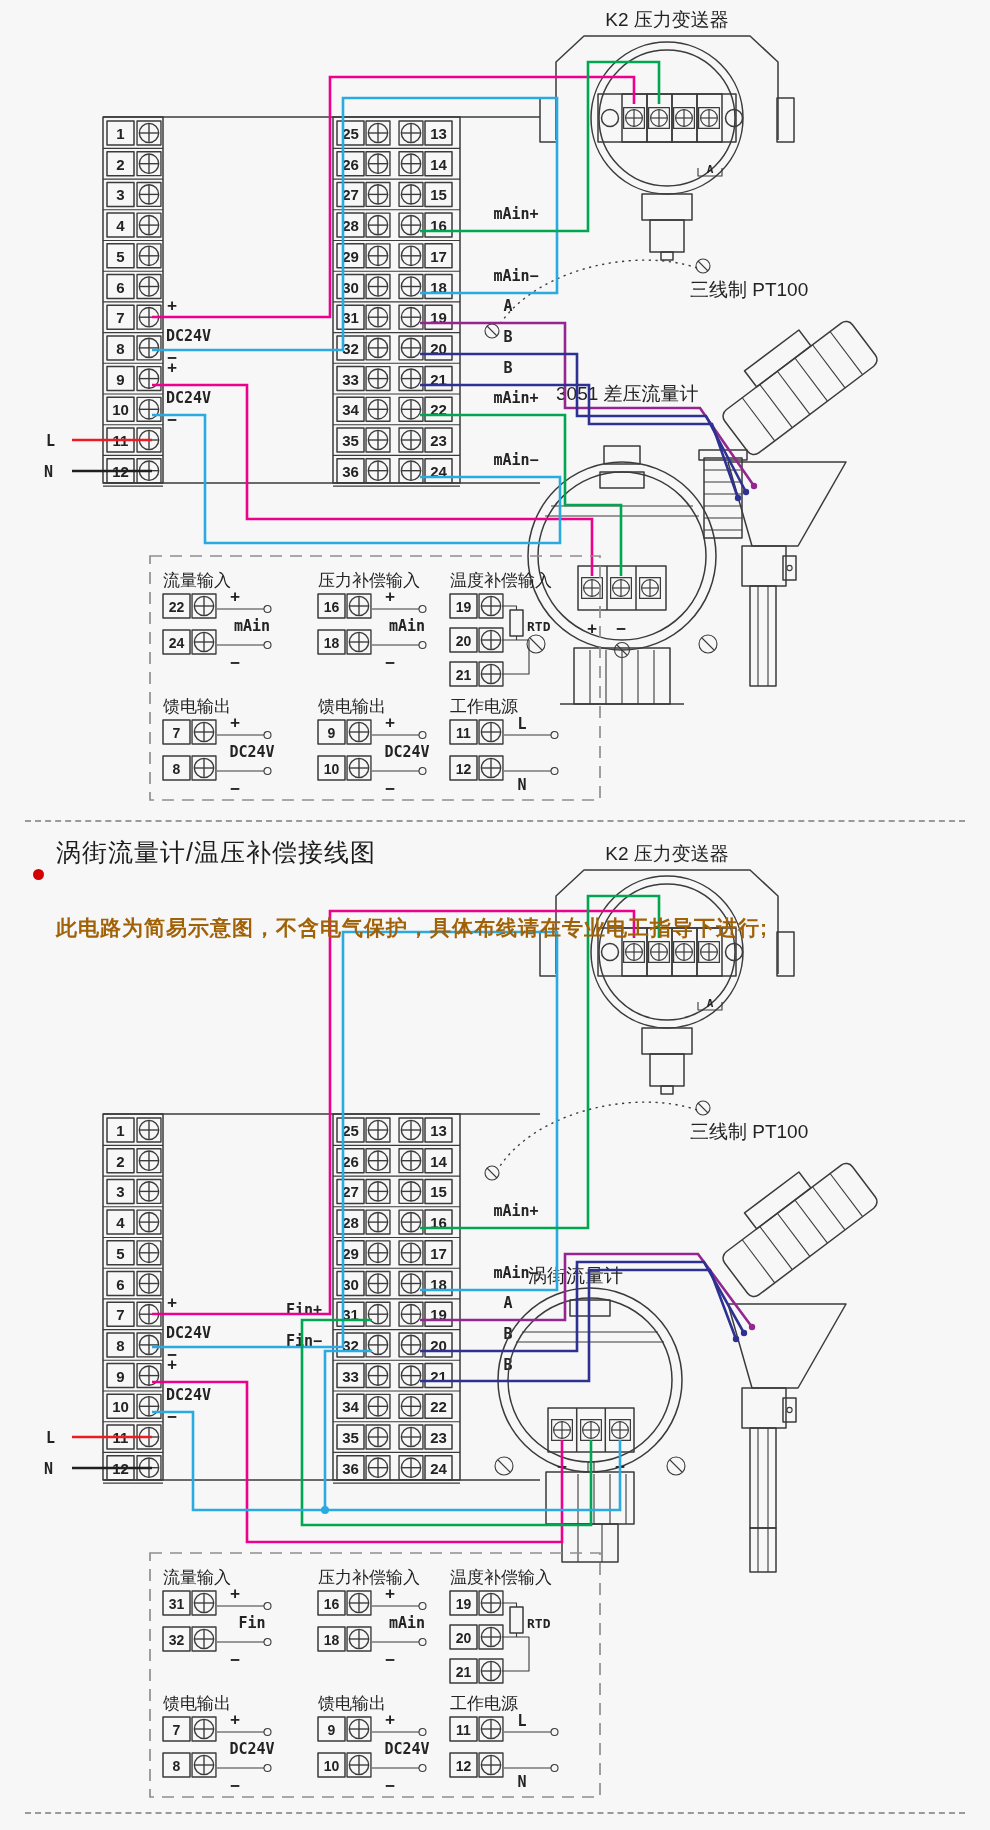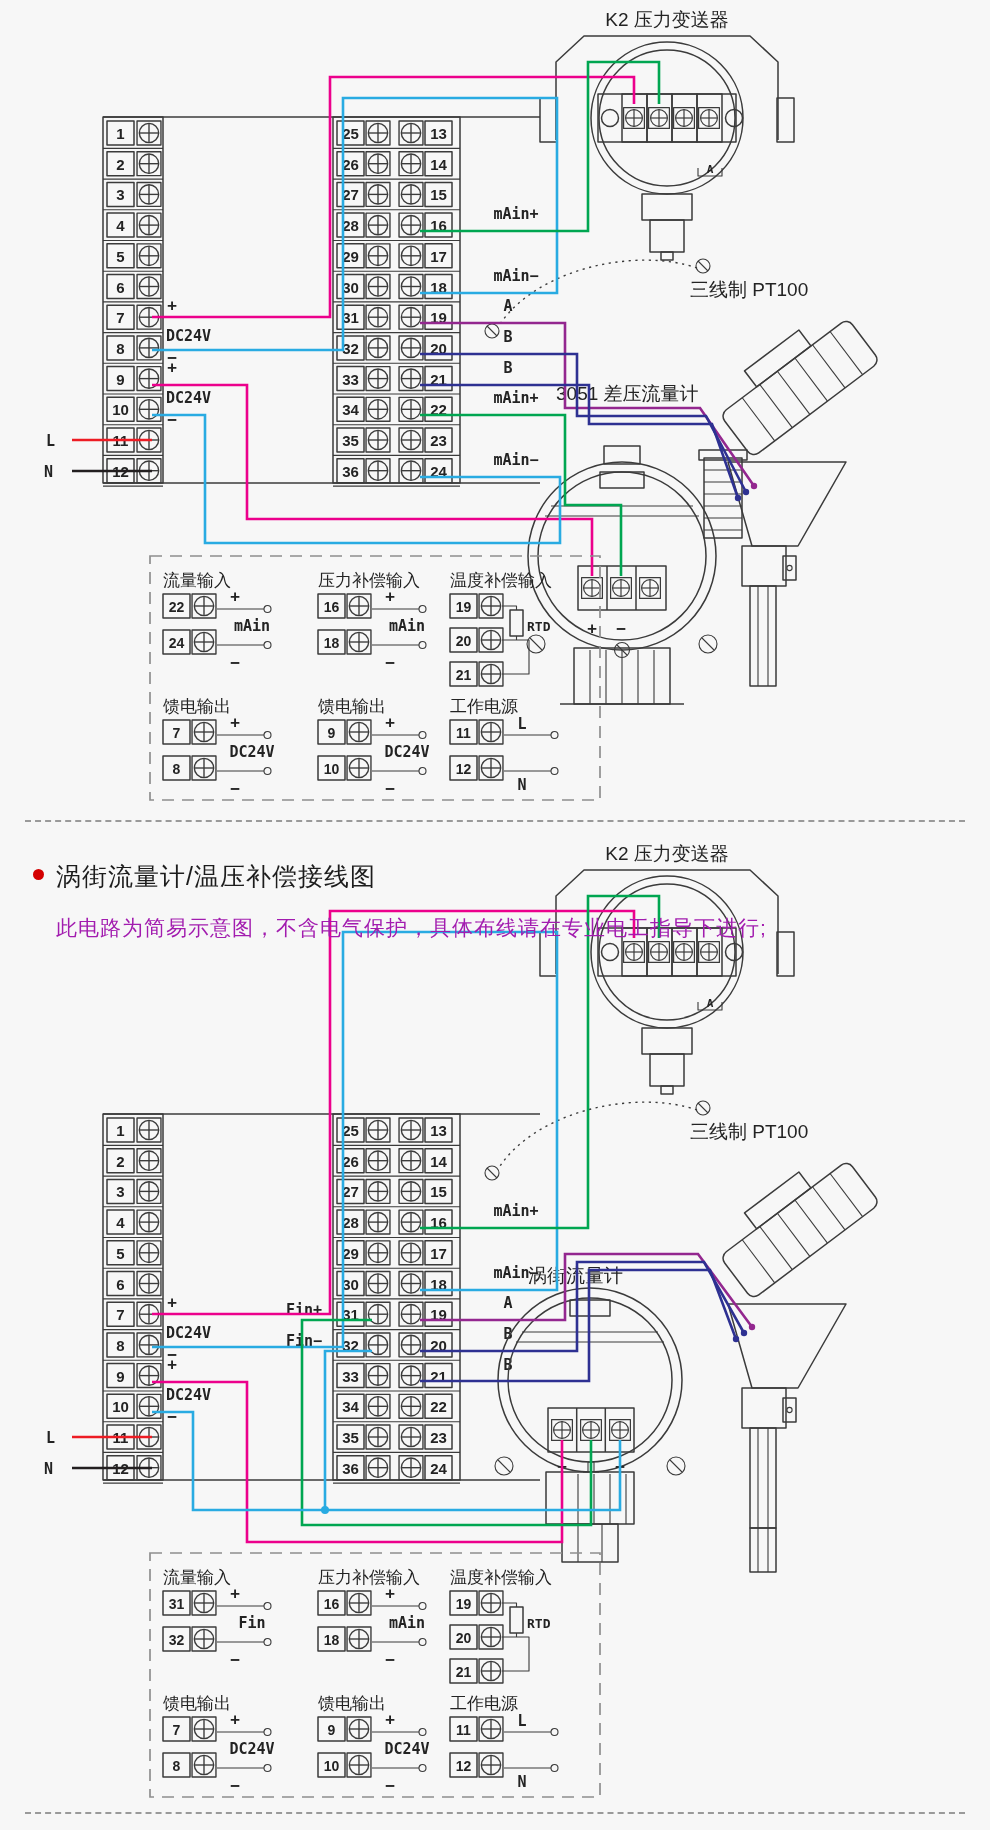--- a/index.html
+++ b/index.html
@@ -22,21 +22,21 @@
   .ioM{font:bold 15px "DejaVu Sans Mono",monospace;text-anchor:middle;}
   .sign{font:bold 16px "DejaVu Sans Mono",monospace;text-anchor:middle;}
   .cjk{font-family:"Liberation Sans",sans-serif;font-size:19px;fill:#232323;}
   .cjkS{font-family:"Liberation Sans",sans-serif;font-size:17px;fill:#232323;}
   .small{font:bold 13px "DejaVu Sans Mono",monospace;}
   .tiny{font:bold 11px "DejaVu Sans Mono",monospace;text-anchor:middle;}
   
   .divider{position:absolute;left:25px;width:940px;border-top:2px dashed #9a9a9a;}
   .bullet{position:absolute;width:11px;height:11px;border-radius:50%;background:#d40000;}
   .title{position:absolute;font-size:25px;font-weight:500;color:#1c1c1c;letter-spacing:1px;}
-  .subtitle{position:absolute;font-size:21px;font-weight:normal;color:#a21caf;letter-spacing:1px;}
+  .subtitle{position:absolute;font-size:21px;font-weight:bold;color:#a16207;letter-spacing:1px;}
 </style>
 </head>
 <body>
 
 <svg id="svg1" style="top:0" width="990" height="822" viewBox="0 0 990 822">
   <defs>
     <g id="scr">
       <rect class="oln" x="-13" y="-13" width="26" height="26"></rect>
       <circle class="oln" r="10.5"></circle>
       <line class="oln" x1="-10.5" y1="0" x2="10.5" y2="0"></line>
@@ -951,15 +951,15 @@
          <circle class="oln thin" cx="104.5" cy="3" r="3.5"></circle>
         </g>
       </g>
     <text class="ioM" x="522" y="729">L</text>
     <text class="ioM" x="522" y="790">N</text>
   </g>
 </svg>
 
 <div class="divider" style="top:820px"></div>
 <div class="bullet" style="left:33px;top:869px"></div>
-<div class="title abs" style="left:56px;top:860px">涡街流量计/温压补偿接线图</div>
+<div class="title abs" style="left:56px;top:836px">涡街流量计/温压补偿接线图</div>
 <div class="subtitle abs" style="left:56px;top:914px">此电路为简易示意图，不含电气保护，具体布线请在专业电工指导下进行;</div>
 <div class="divider" style="top:1812px"></div>
 
 </body></html>

